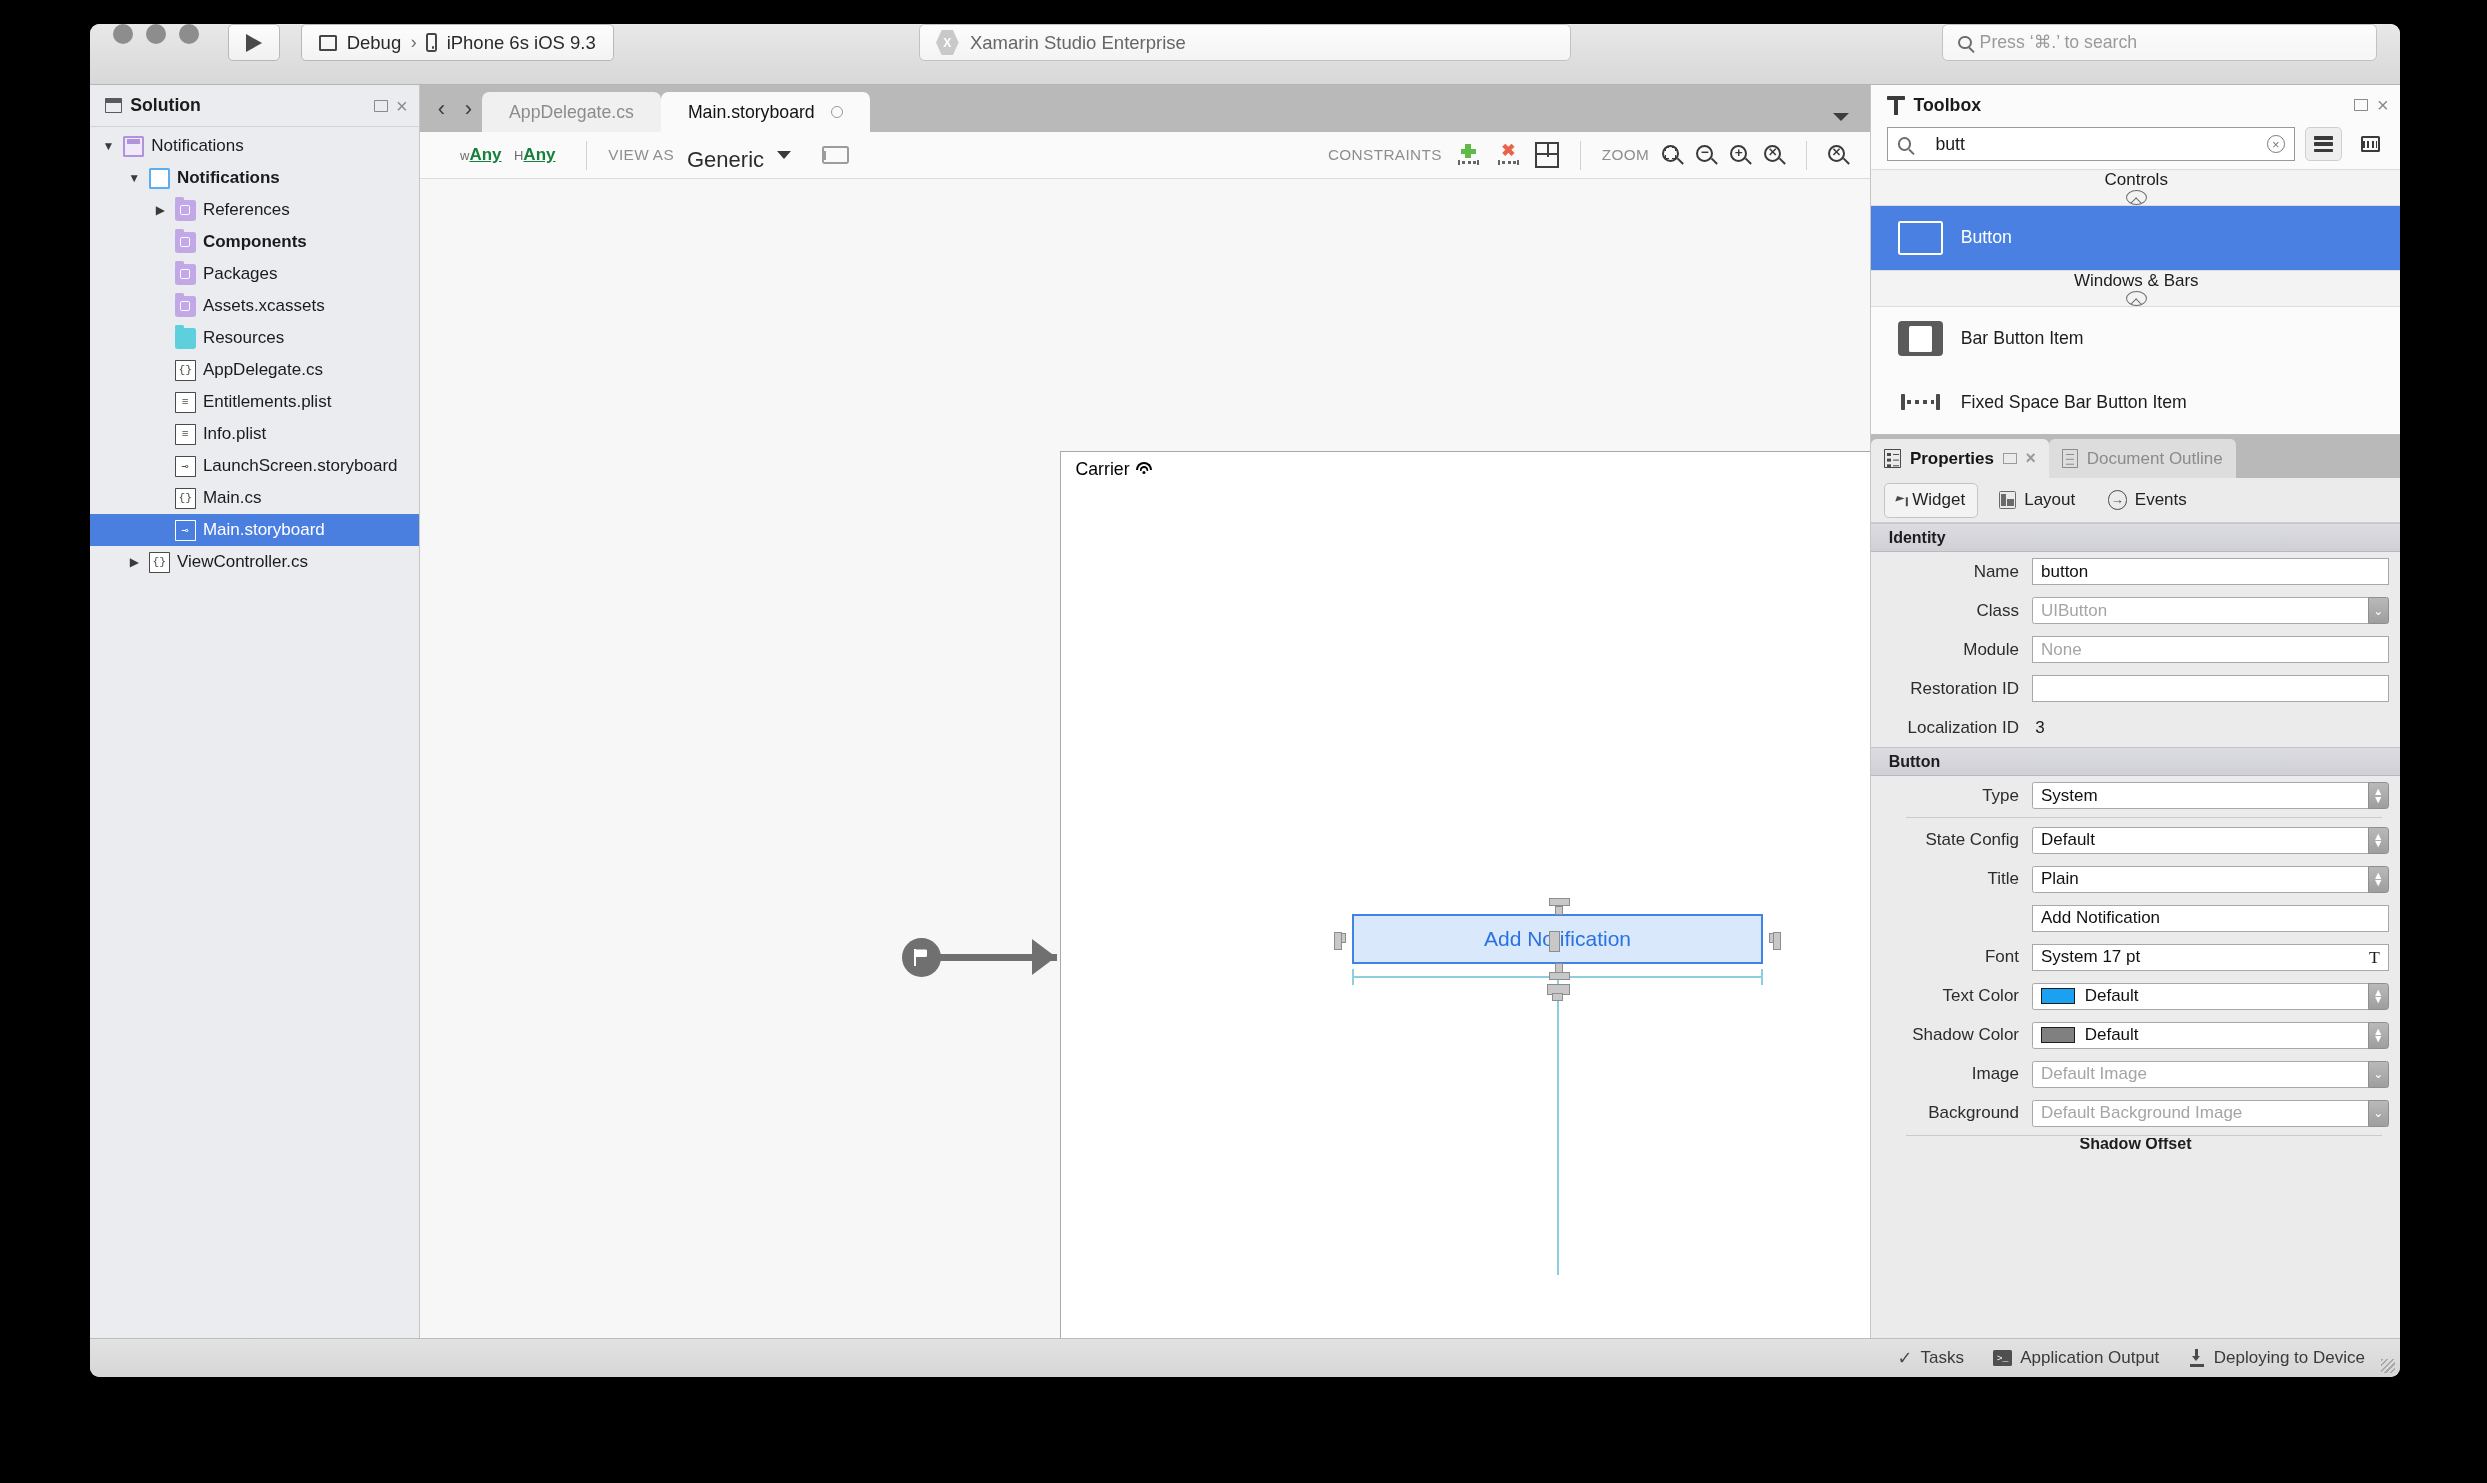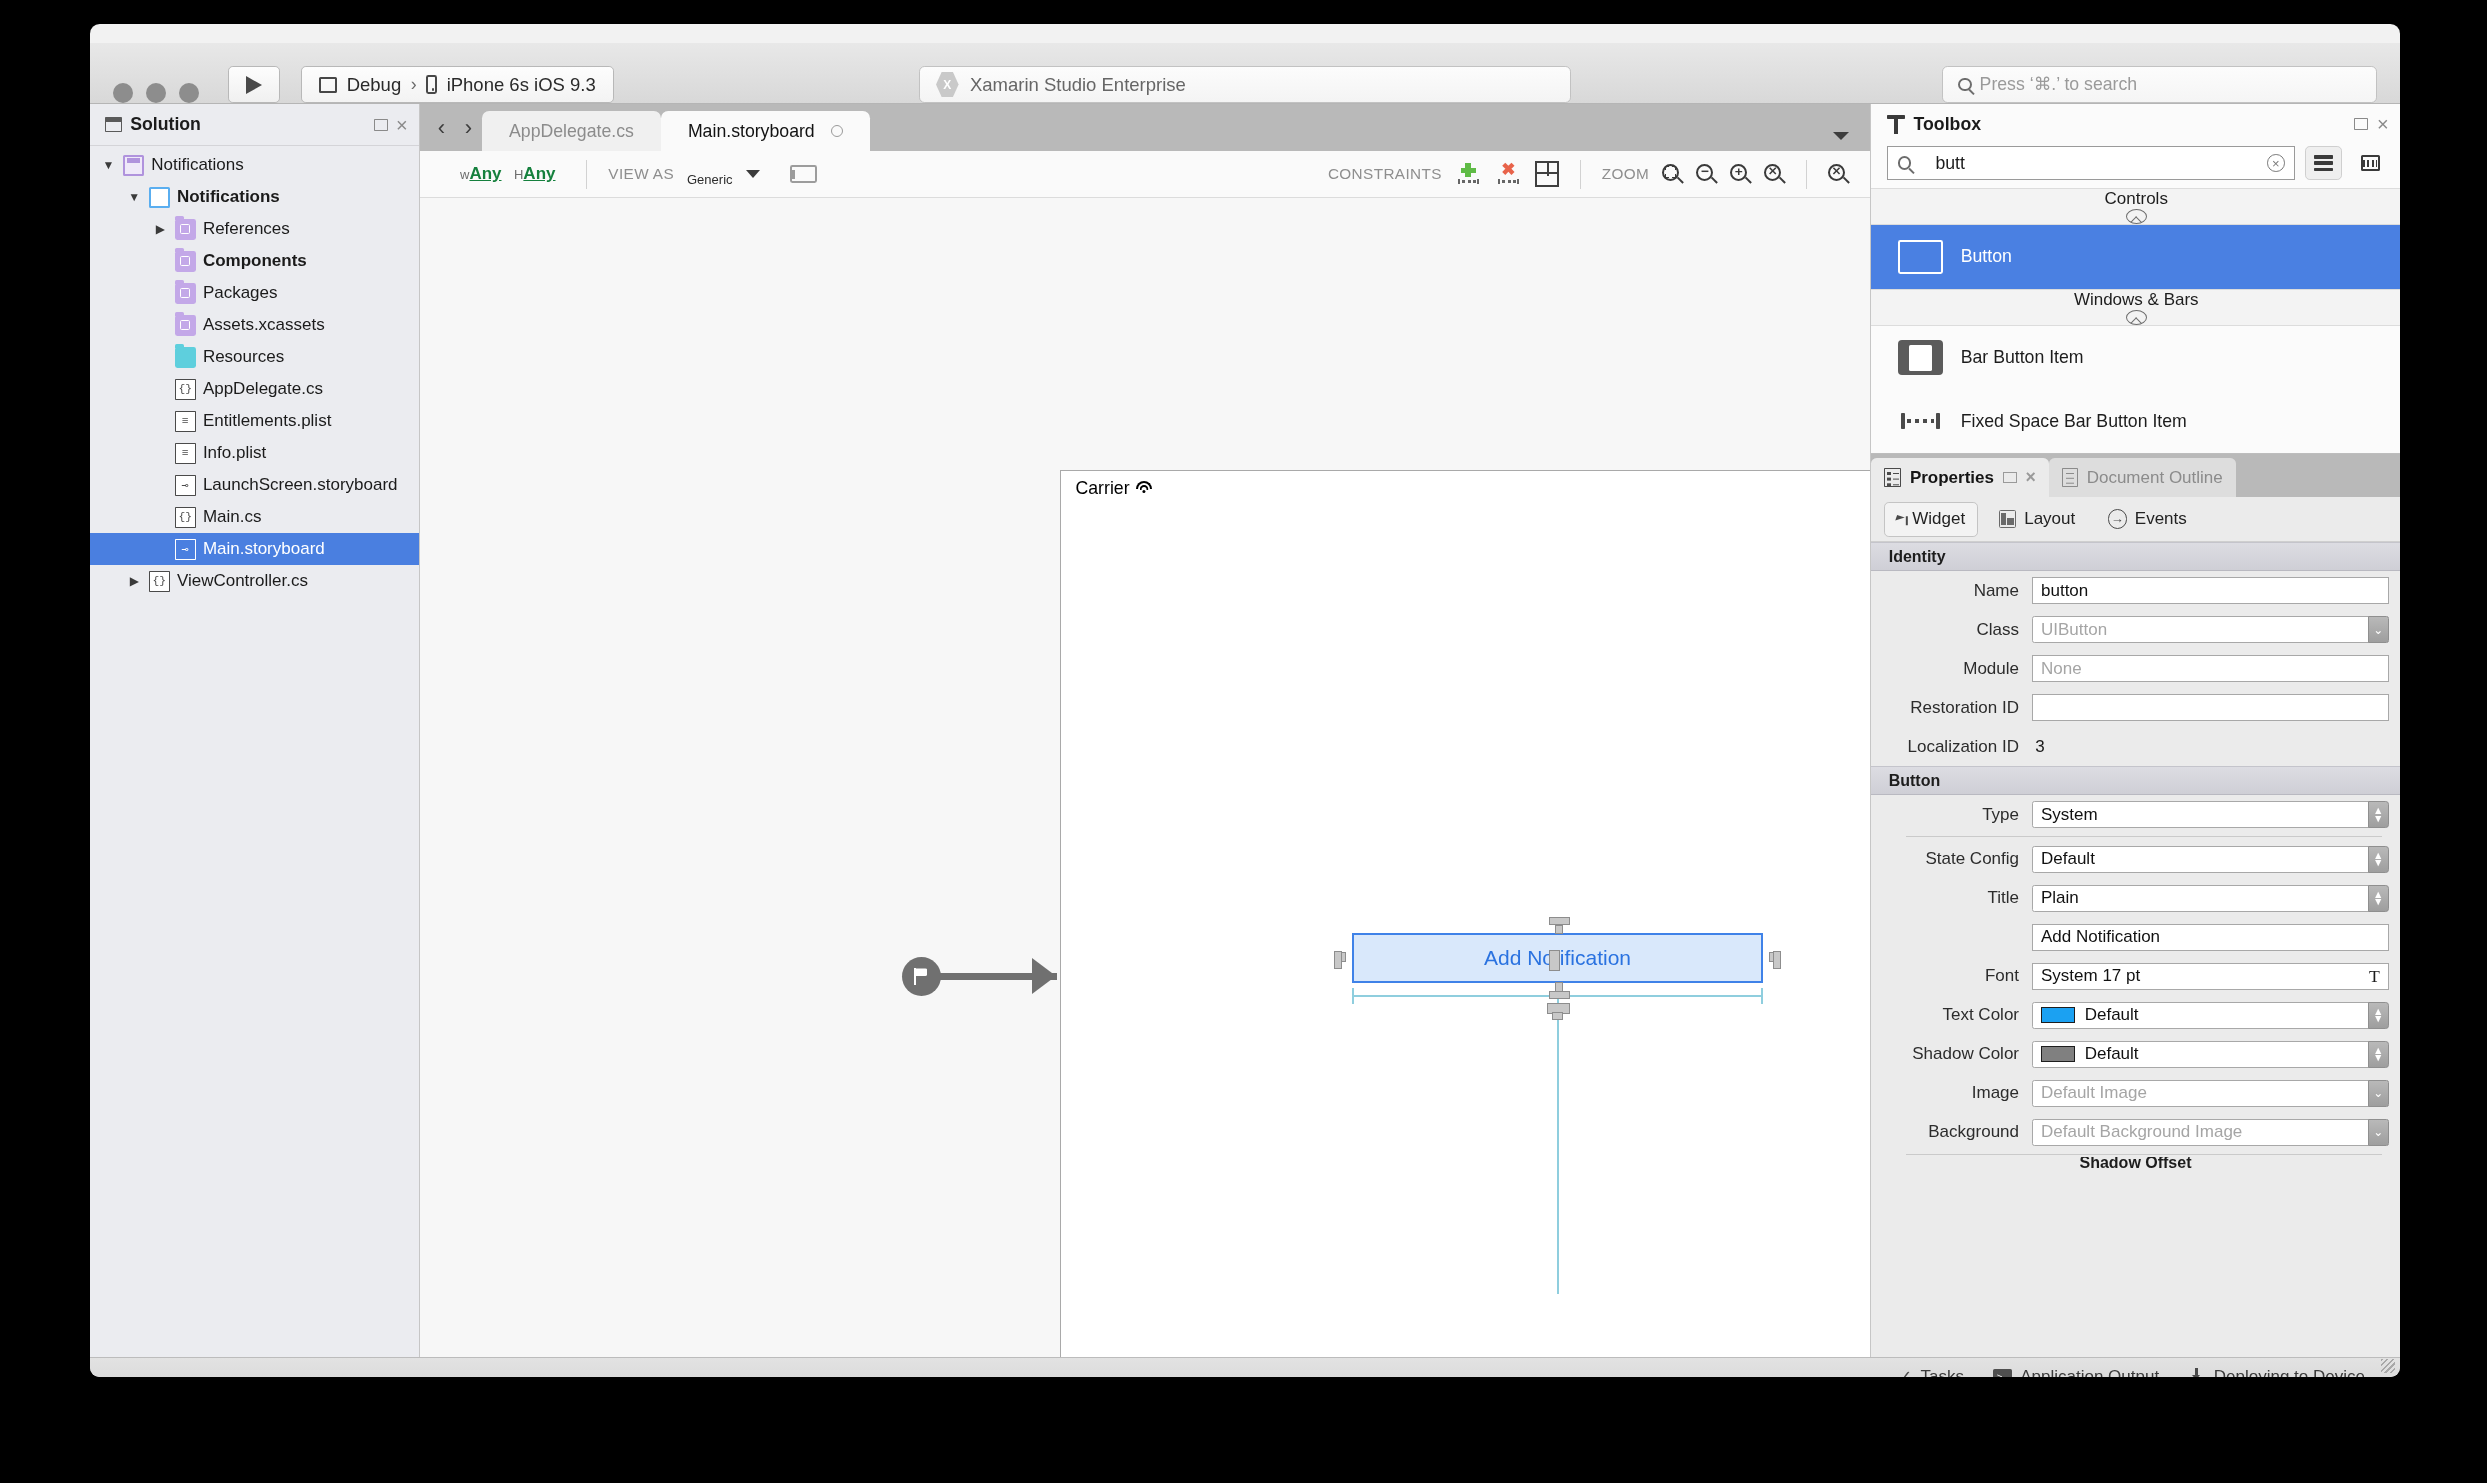--- a/index.html
+++ b/index.html
@@ -20,21 +20,21 @@
     overflow: hidden;
     box-shadow: 0 8px 32px rgba(0,0,0,.55);
   }
 
   
   #titlebar {
     position: relative;
     height: 61px;
     background: linear-gradient(#e8e8e8, #d8d8d8);
     border-bottom: 0.8px solid #b5b5b5;
-    display: flex; align-items: flex-end; margin-top: 19px;
+    display: flex; align-items: flex-start;
   }
   .traffic-lights { display: flex; gap: 13px; margin-left: 22.6px; }
   .tl { width: 20px; height: 20px; border-radius: 50%; background: #8d8d8d; }
 
   #run-button {
     margin-left: 29px;
     width: 52px; height: 37px;
     background: linear-gradient(#fdfdfd,#f0f0f0);
     border: 0.8px solid #b8b8b8; border-radius: 4.8px;
     display: flex; align-items: center; justify-content: center;
@@ -164,21 +164,21 @@
     border-bottom: 0.8px solid #dcdcdc;
     display: flex; align-items: center; gap: 0;
     font-size: 16px; color: #3a3a3a;
   }
   .dt-sizeclass { padding-left: 40px; padding-right: 31px; font-size: 16px; }
   .dt-sizeclass .lt { font-size: 13px; color: #6d6d6d; }
   .dt-sizeclass .bd { font-weight: bold; color: #15803d; font-size: 17px; text-decoration: underline; }
   .dt-sep { width: 0.8px; height: 29px; background: #d2d2d2; }
   .dt-group { display: flex; align-items: center; gap: 13px; padding: 0 21px; }
   .dt-lbl { font-size: 15.3px; color: #8e8e8e; letter-spacing: 0.4px; }
-  .dt-val { font-size: 13px; color: #2c2c2c; margin-top: 10px; }
+  .dt-val { font-size: 22px; color: #2c2c2c; margin-top: 10px; }
   .dt-caret { width:0;height:0;border-left:7.2px solid transparent;border-right:7.2px solid transparent;border-top:8px solid #3b3b3b; }
   .dt-devbox { width: 27px; height: 17.7px; border: 2px solid #9c9c9c; border-radius: 2.4px; position:relative; }
   .dt-devbox::before { content:""; position:absolute; left:-0.8px; top:2.4px; width:3.2px; height:9.7px; background:#9c9c9c; }
   .dt-spacer { flex: 1; }
 
   .con-add, .con-del { width: 27px; height: 24px; position: relative; }
   .con-plus::before, .con-plus::after { content:""; position:absolute; background:#5fbb46; }
   .con-plus::before { left:10.5px; top:0.8px; width:5.6px; height:14.5px; }
   .con-plus::after  { left:5.6px; top:5.6px; width:15.3px; height:5.6px; }
   .con-x { position:absolute; left:6.4px; top:0; font-size:17px; color:#e8634a; font-weight:bold; line-height:15.3px; }

